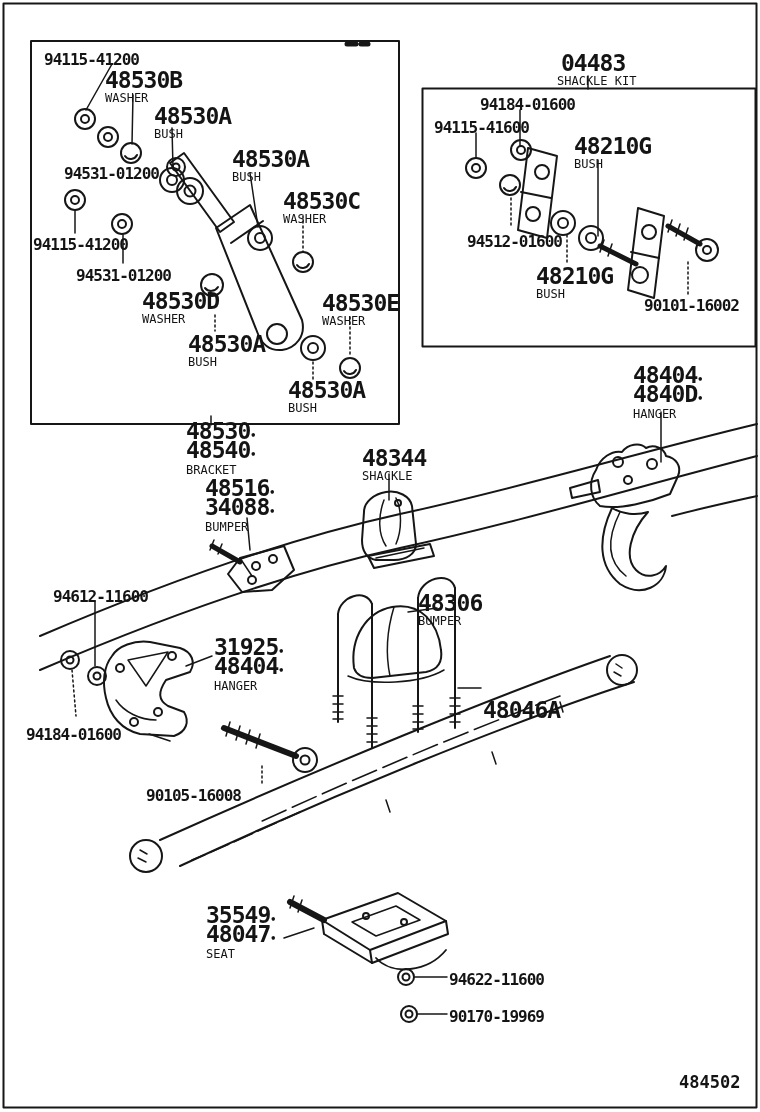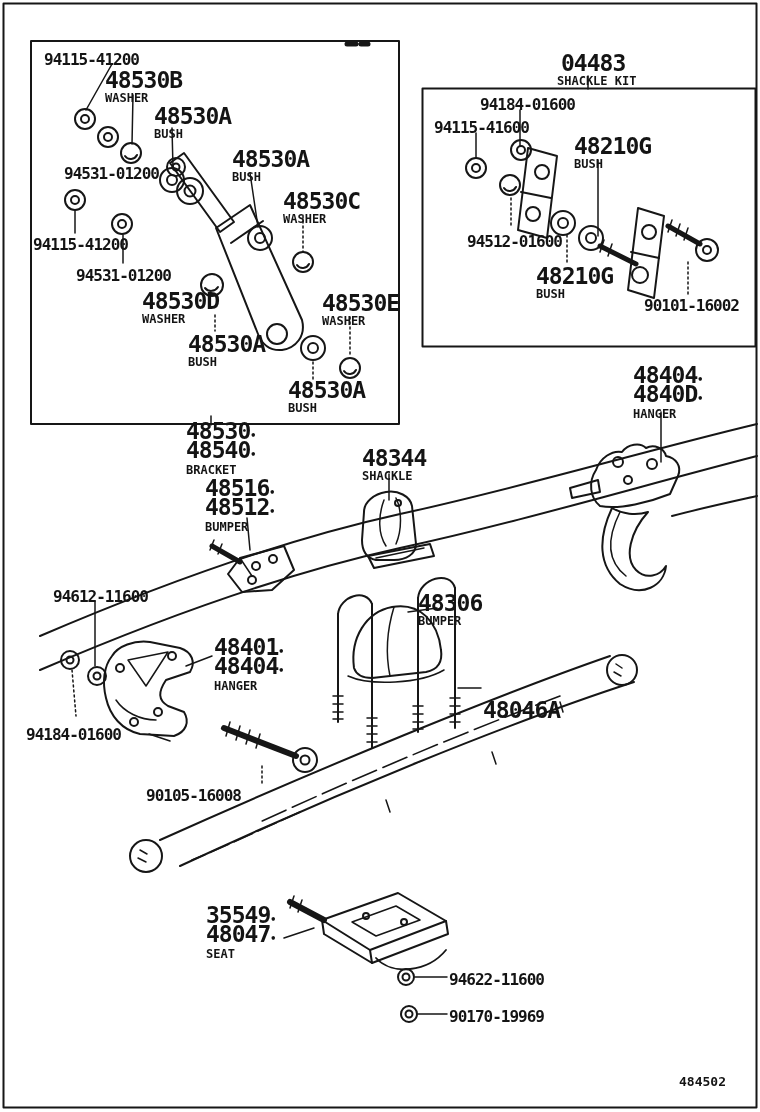--- a/index.html
+++ b/index.html
@@ -6,23 +6,23 @@
   body{
     width:760px;height:1112px;position:relative;overflow:hidden;
     background:#ffffff;font-family:"DejaVu Sans Mono","Liberation Mono",monospace;
     color:#141414;
   }
   svg{position:absolute;left:0;top:0;}
   .lbl{position:absolute;white-space:nowrap;z-index:5;}
   .pn{font-weight:bold;font-size:16px;letter-spacing:-1px;line-height:20px;display:block;}
   .pn.big{font-size:23px;line-height:20px;}
   .stack .pn{line-height:14px;}
-  .sub{display:block;font-weight:bold;font-size:12px;letter-spacing:0px;line-height:13px;margin-top:2px;}
+  .sub{display:block;font-weight:normal;font-size:12px;letter-spacing:0px;line-height:13px;margin-top:2px;}
   .mk{font-size:10px;font-weight:bold;letter-spacing:0;}
-  .pagecode{font-size:13px;letter-spacing:0;}
+  .pagecode{font-size:17px;letter-spacing:0;}
 </style>
 </head>
 <body>
 
 <svg width="760" height="1112" viewBox="0 0 760 1112" fill="none" stroke="#161616" stroke-width="2" stroke-linecap="round" stroke-linejoin="round">
 
   <rect x="3.5" y="3.5" width="753" height="1104"></rect>
 
   <g>
     <rect x="31" y="41" width="368" height="383"></rect>
@@ -318,30 +318,30 @@
   <span class="sub">HANGER</span>
 </div>
 
 <div class="lbl" style="left:362px;top:448px">
     <span class="pn big">48344</span>
     <span class="sub">SHACKLE</span>
   </div>
 
 <div class="lbl stack" style="left:205px;top:481px">
   <span class="pn big"><span>48516</span><span class="mk">•</span></span>
-  <span class="pn big"><span>48512</span><span class="mk">•</span></span>
+  <span class="pn big"><span>34088</span><span class="mk">•</span></span>
   <span class="sub">BUMPER</span>
 </div>
 
 <div class="lbl" style="left:53px;top:587px">
     <span class="pn">94612-11600</span>
   </div>
 
 <div class="lbl stack" style="left:214px;top:640px">
-  <span class="pn big"><span>48401</span><span class="mk">•</span></span>
+  <span class="pn big"><span>31925</span><span class="mk">•</span></span>
   <span class="pn big"><span>48404</span><span class="mk">•</span></span>
   <span class="sub">HANGER</span>
 </div>
 
 <div class="lbl" style="left:418px;top:593px">
     <span class="pn big">48306</span>
     <span class="sub">BUMPER</span>
   </div>
 
 <div class="lbl" style="left:483px;top:700px">

